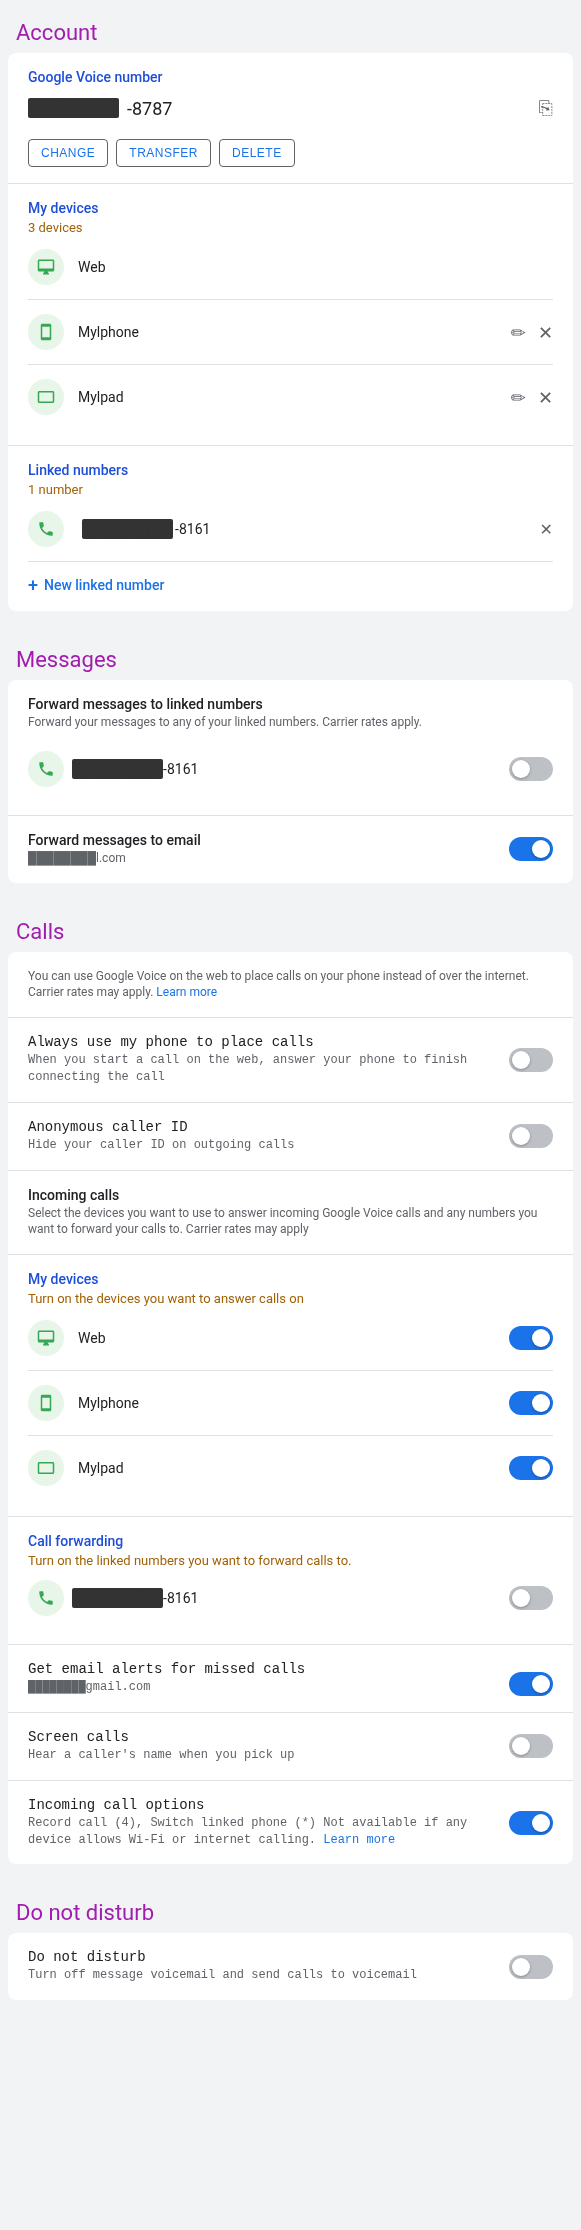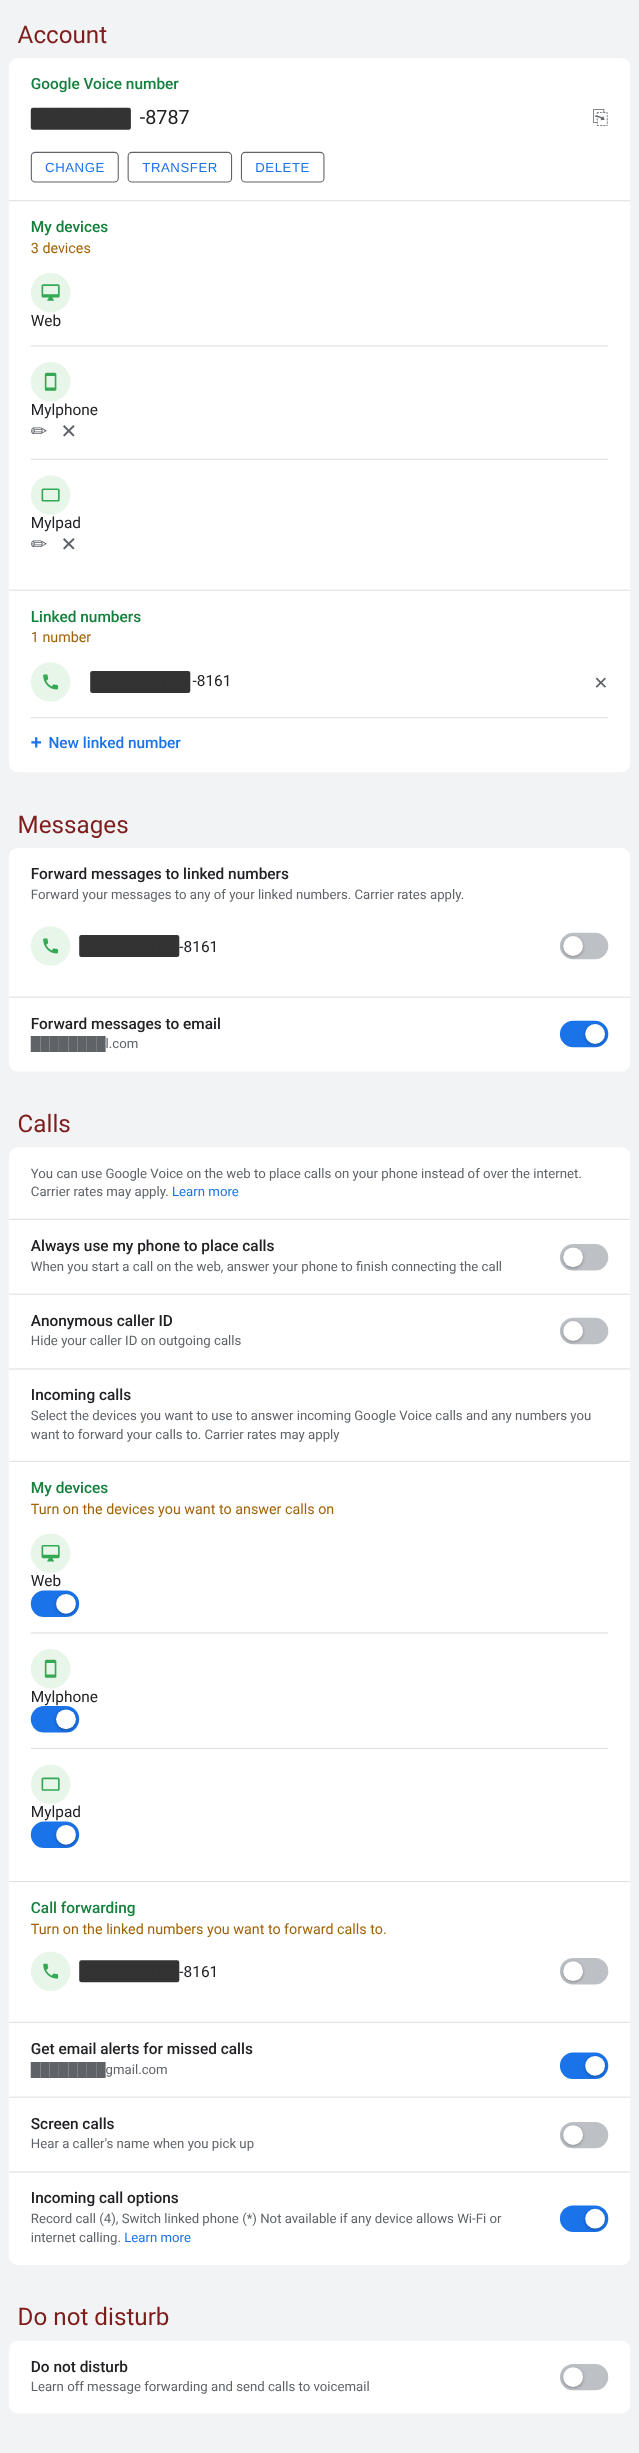--- a/index.html
+++ b/index.html
@@ -6,40 +6,40 @@
     body {
       font-family: 'Roboto', Arial, sans-serif;
       font-size: 14px;
       color: #202124;
       background: #f1f3f4;
       width: 581px;
     }
     .section-header {
       font-size: 22px;
       font-weight: 400;
-      color: #7f1d1d;
+      color: #a21caf;
       padding: 20px 16px 8px 16px;
     }
     .card {
       background: #fff;
       border-radius: 8px;
       margin: 0 8px 16px 8px;
       overflow: hidden;
     }
     .card-section {
       padding: 16px 20px;
       border-bottom: 1px solid #e0e0e0;
     }
     .card-section:last-child {
       border-bottom: none;
     }
     .label-title {
       font-size: 14px;
       font-weight: 500;
-      color: #15803d;
+      color: #1d4ed8;
       margin-bottom: 4px;
     }
     .label-sub {
       font-size: 13px;
       color: #a16207;
     }
     .number-row {
       display: flex;
       align-items: center;
       justify-content: space-between;
@@ -78,24 +78,23 @@
       cursor: pointer;
       letter-spacing: 0.5px;
     }
     .copy-icon {
       cursor: pointer;
       color: #5f6368;
       font-size: 18px;
     }
     .device-row {
       display: flex;
-      align-items: flex-start;
+      align-items: center;
       padding: 14px 0;
       border-bottom: 1px solid #e0e0e0;
-      flex-direction: column;
     }
     .device-row:last-child {
       border-bottom: none;
     }
     .device-icon {
       width: 36px;
       height: 36px;
       border-radius: 50%;
       background: #e8f5e9;
       display: flex;
@@ -188,20 +187,21 @@
     }
     .toggle.on .toggle-slider:before {
       transform: translateX(20px);
     }
     .toggle.off .toggle-slider {
       background-color: #bdc1c6;
     }
     .setting-text {
       flex: 1;
       padding-right: 16px;
+      font-family: Liberation Mono, monospace;
     }
     .setting-title {
       font-size: 14px;
       font-weight: 500;
       margin-bottom: 2px;
     }
     .setting-desc {
       font-size: 12px;
       color: #5f6368;
       line-height: 1.4;
@@ -502,21 +502,21 @@
   </div>
 </div>
 
 <div class="section-header">Do not disturb</div>
 
 <div class="card">
   <div class="card-section" style="border-bottom:none">
     <div style="display:flex;align-items:center;justify-content:space-between">
       <div class="setting-text">
         <div class="setting-title">Do not disturb</div>
-        <div class="setting-desc">Learn off message forwarding and send calls to voicemail</div>
+        <div class="setting-desc">Turn off message voicemail and send calls to voicemail</div>
       </div>
       <label class="toggle off">
         <input type="checkbox" style="">
         <span class="toggle-slider"></span>
       </label>
     </div>
   </div>
 </div>
 
 <div style="height:40px"></div>

